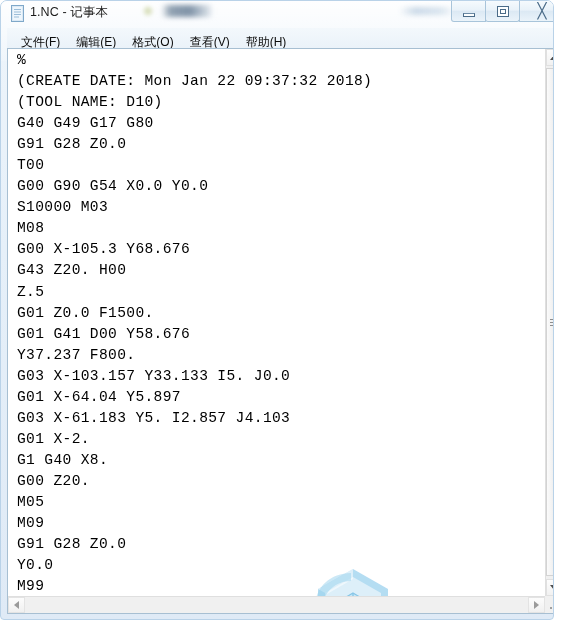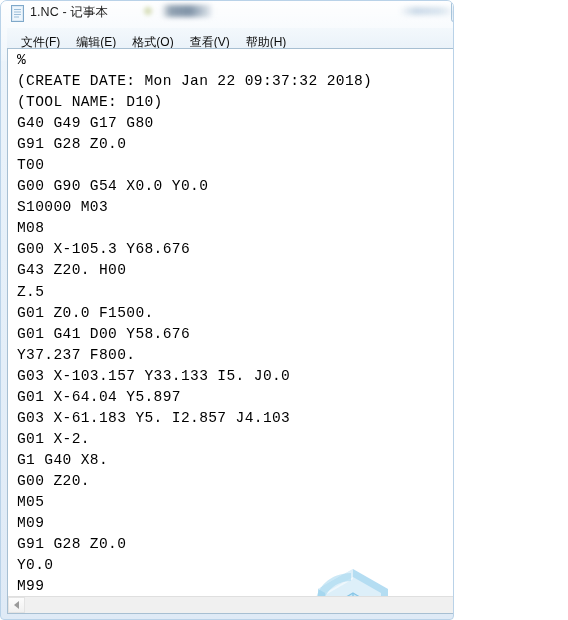--- a/index.html
+++ b/index.html
@@ -11,21 +11,21 @@
     width: 568px;
     height: 620px;
     overflow: hidden;
     font-family: "Liberation Sans", sans-serif;
   }
 
   
   #window-frame {
     position: absolute;
     left: 0; top: 0;
-    width: 454px;
+    width: 554px;
     height: 620px;
     box-sizing: border-box;
     background: linear-gradient(to bottom, #eef5fb 0%, #e6f0f9 40%, #dfeaf6 100%);
     border: 1px solid #b9d2e8;
     border-radius: 7px 7px 4px 4px;
     overflow: hidden;
   }
   #frame-glow {
     position: absolute;
     left: 0; top: 0; right: 0; height: 60px;

